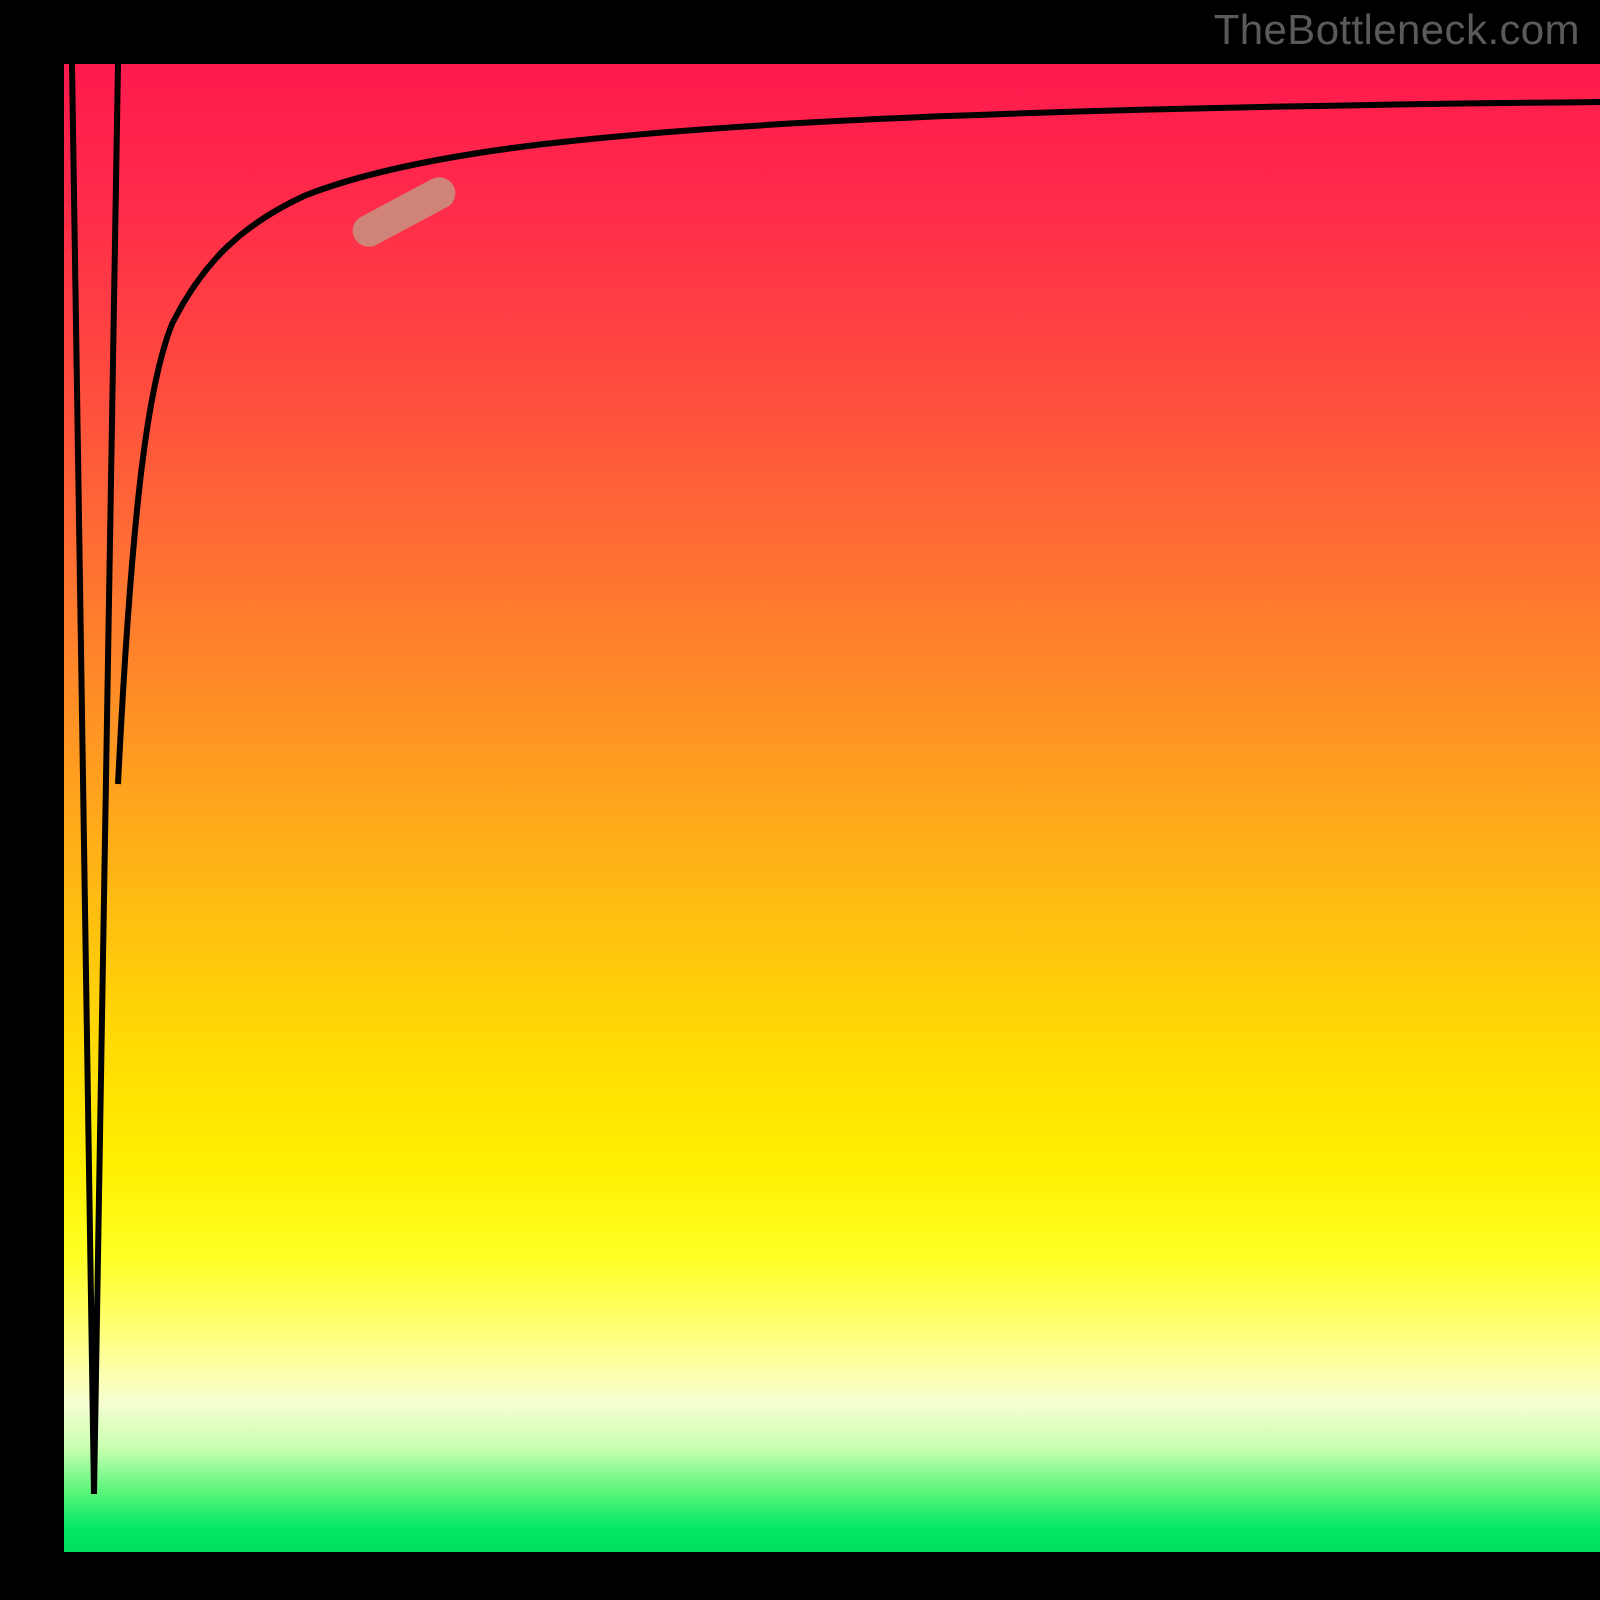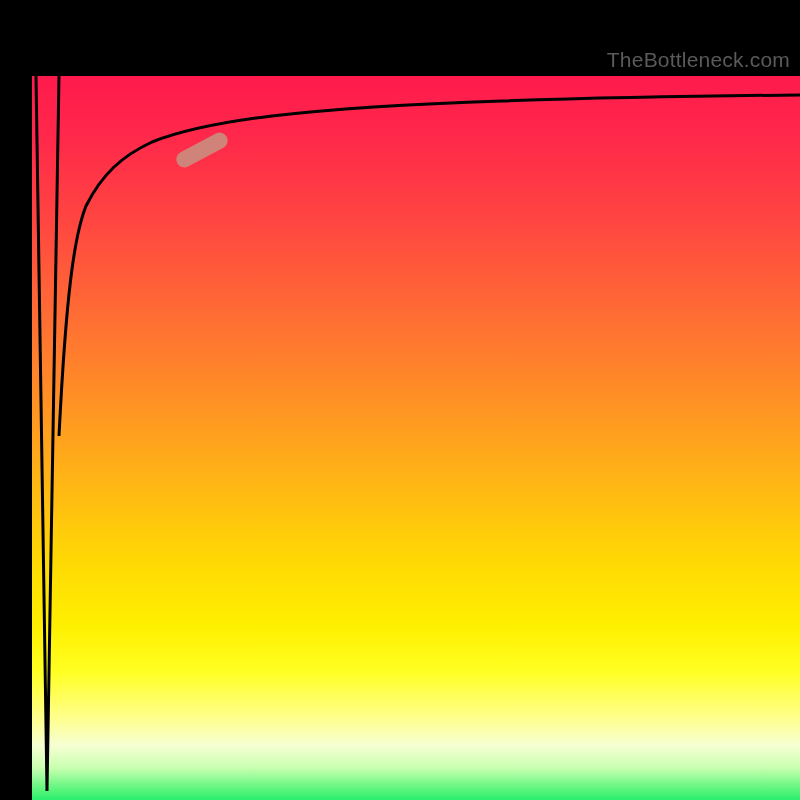--- a/index.html
+++ b/index.html
@@ -8,21 +8,20 @@
     width: 800px;
     height: 800px;
     overflow: hidden;
     background: #000;
     font-family: Arial, Helvetica, sans-serif;
   }
   .stage {
     position: relative;
     width: 800px;
     height: 664px;
-    margin-top: 44px;
   }
   .attribution {
     position: absolute;
     top: 4px;
     right: 10px;
     color: #5a5a5a;
     font-size: 21px;
     font-weight: 400;
     letter-spacing: 0.2px;
     z-index: 10;

